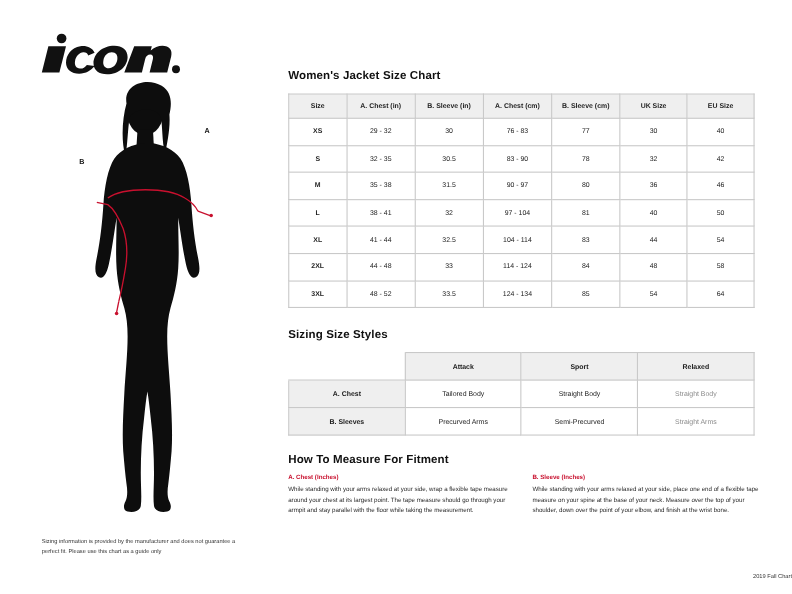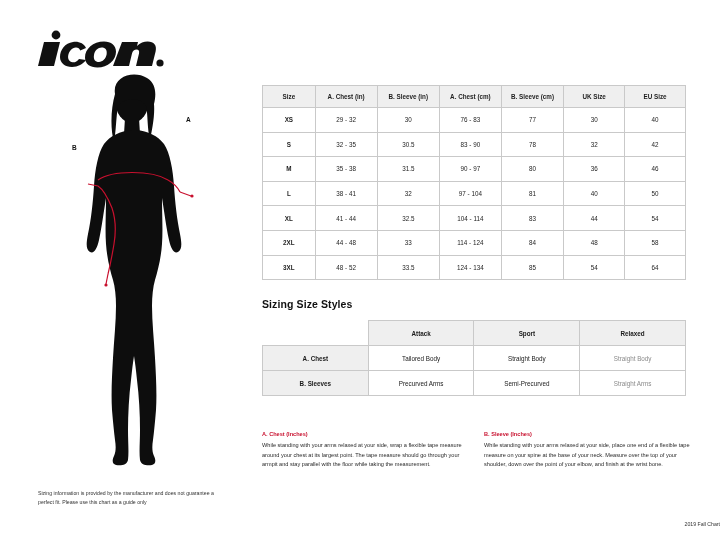--- a/index.html
+++ b/index.html
@@ -177,20 +177,21 @@
     </svg>
     <span class="lbl" style="left:158px; top:42px;">A</span>
     <span class="lbl" style="left:44px; top:70px;">B</span>
   </div>
 
   <div class="note">Sizing information is provided by the manufacturer and does not guarantee a perfect fit. Please use this chart as a guide only</div>
 </div>
 
 <div class="right-col">
 
+  <h2 class="section-title" id="title-main">Women's Jacket Size Chart</h2>
 
   <table class="size-table">
     <colgroup>
       <col class="c-size">
         <col class="c-rest">
         <col class="c-rest">
         <col class="c-rest">
         <col class="c-rest">
         <col class="c-rest">
         <col class="c-rest">
@@ -299,20 +300,21 @@
       </tr>
       <tr>
         <td>B. Sleeves</td>
         <td>Precurved Arms</td>
         <td>Semi-Precurved</td>
         <td class="gray-txt">Straight Arms</td>
       </tr>
     </tbody>
   </table>
 
+  <h2 class="section-title" id="title-measure">How To Measure For Fitment</h2>
 
   <div class="measure-block a">
     <div class="measure-head">A. Chest (Inches)</div>
     <div class="measure-body">While standing with your arms relaxed at your side, wrap a flexible tape measure around your chest at its largest point. The tape measure should go through your armpit and stay parallel with the floor while taking the measurement.</div>
   </div>
 
   <div class="measure-block b">
     <div class="measure-head">B. Sleeve (Inches)</div>
     <div class="measure-body">While standing with your arms relaxed at your side, place one end of a flexible tape measure on your spine at the base of your neck. Measure over the top of your shoulder, down over the point of your elbow, and finish at the wrist bone.</div>
   </div>

